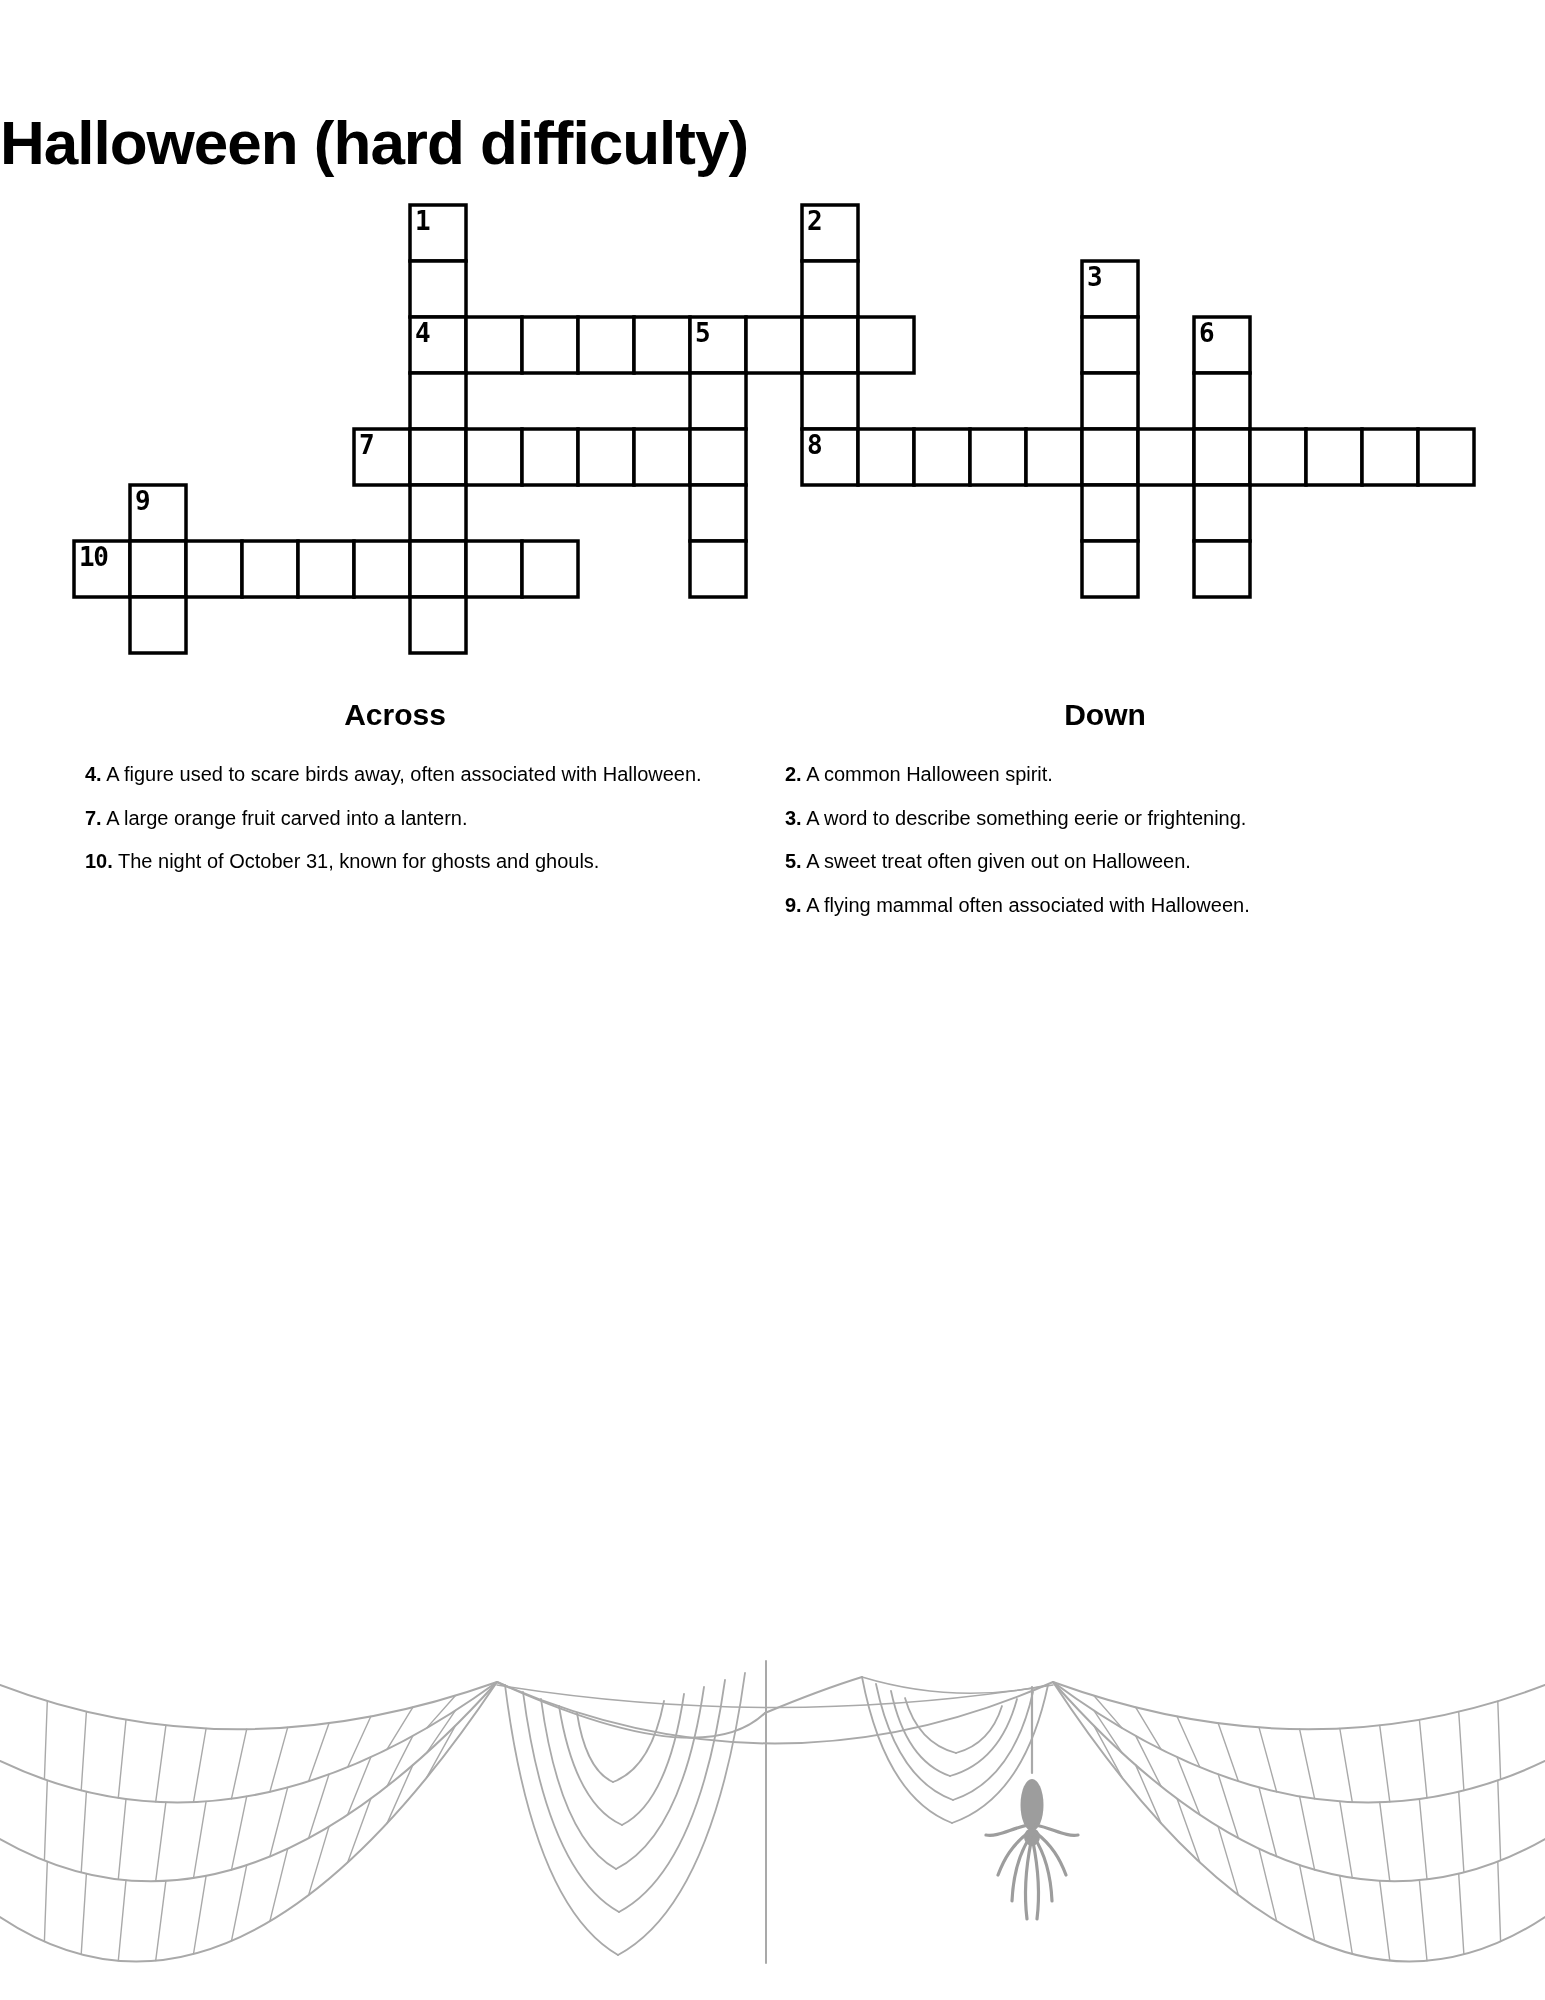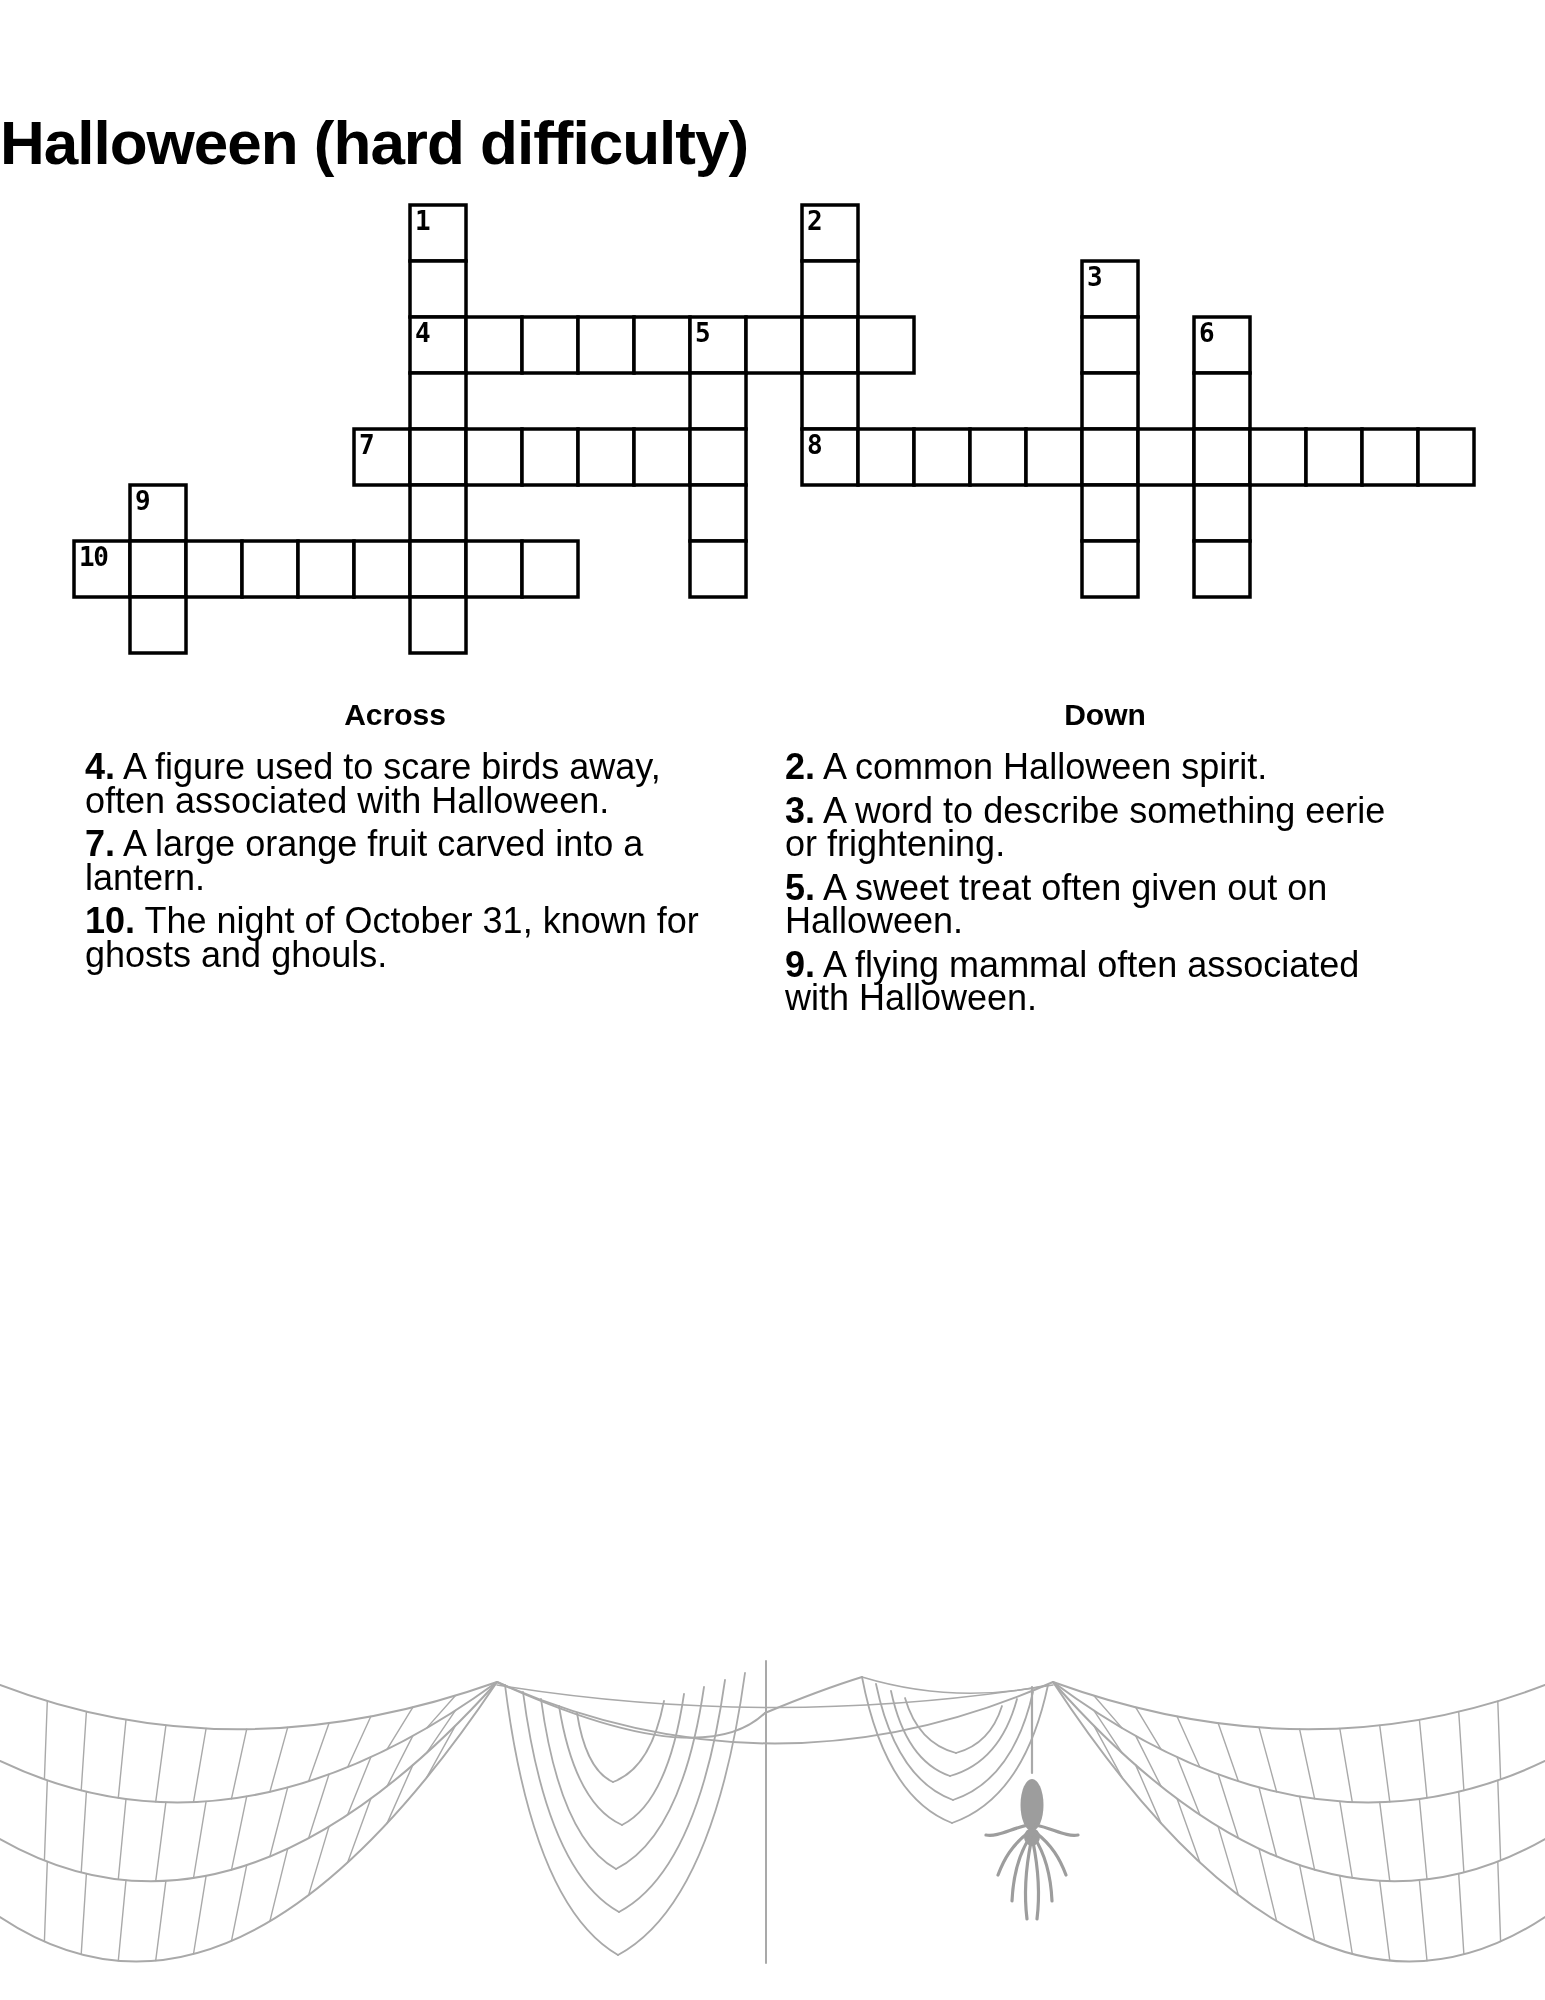--- a/index.html
+++ b/index.html
@@ -16,23 +16,23 @@
   .cell{fill:#ffffff;stroke:#000000;stroke-width:3.5;}
   .cellnum{
     font-family:"DejaVu Sans Mono", monospace;font-weight:bold;
     font-size:26px;letter-spacing:-1.5px;fill:#000;
   }
   .clue-col{position:absolute;}
   .clues-left{left:85px;top:698px;width:620px;}
   .clues-right{left:785px;top:698px;width:640px;}
   .clue-heading{
     font-size:30px;line-height:34px;font-weight:bold;text-align:center;
-    margin:0 0 18px 0;
-  }
-  .clue{font-size:36px;line-height:33.5px;margin:0 0 10px 0;}
+    margin:0 0 26px 0;
+  }
+  .clue{font-size:20px;line-height:33.5px;margin:0 0 10px 0;}
   .clue b{font-weight:bold;}
   #web-svg{position:absolute;left:0;top:1655px;}
   .webline{stroke:#a9a9a9;fill:none;stroke-linecap:round;}
   .spiderfill{fill:#9d9d9d;}
   .spiderleg{stroke:#9d9d9d;stroke-width:3.2;fill:none;stroke-linecap:round;}
 </style>
 </head>
 <body>
 
 <h1 class="title">Halloween (hard difficulty)</h1>

